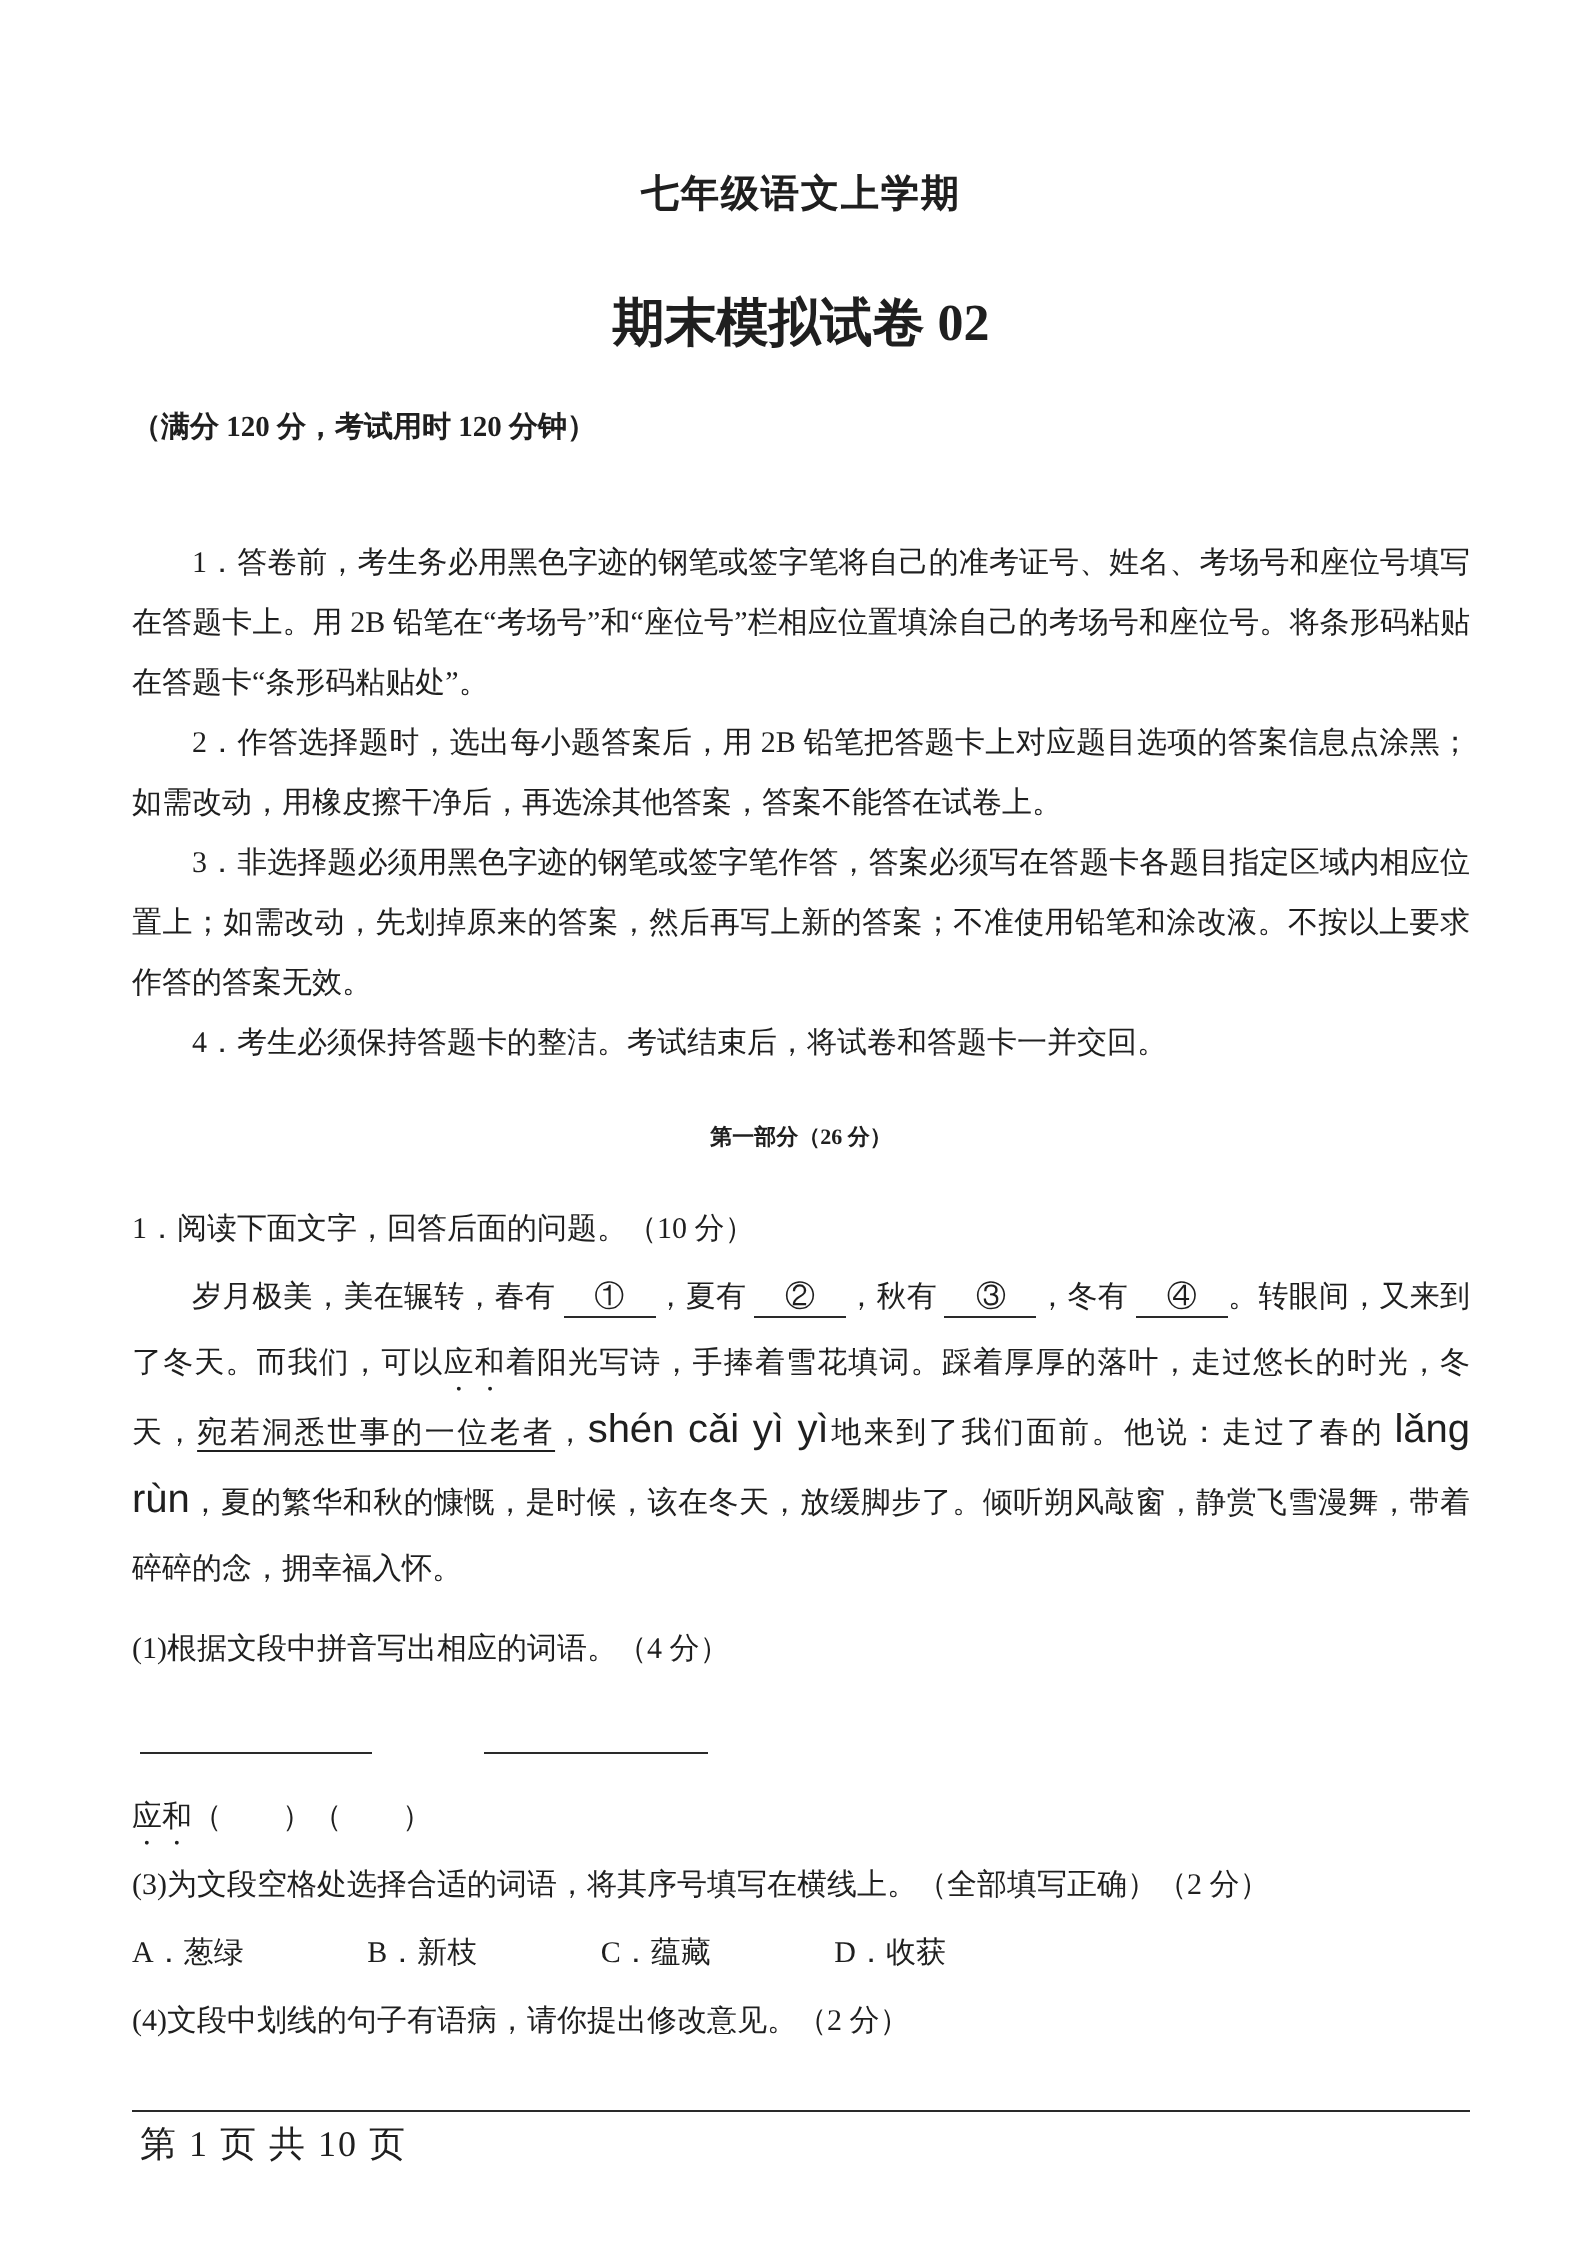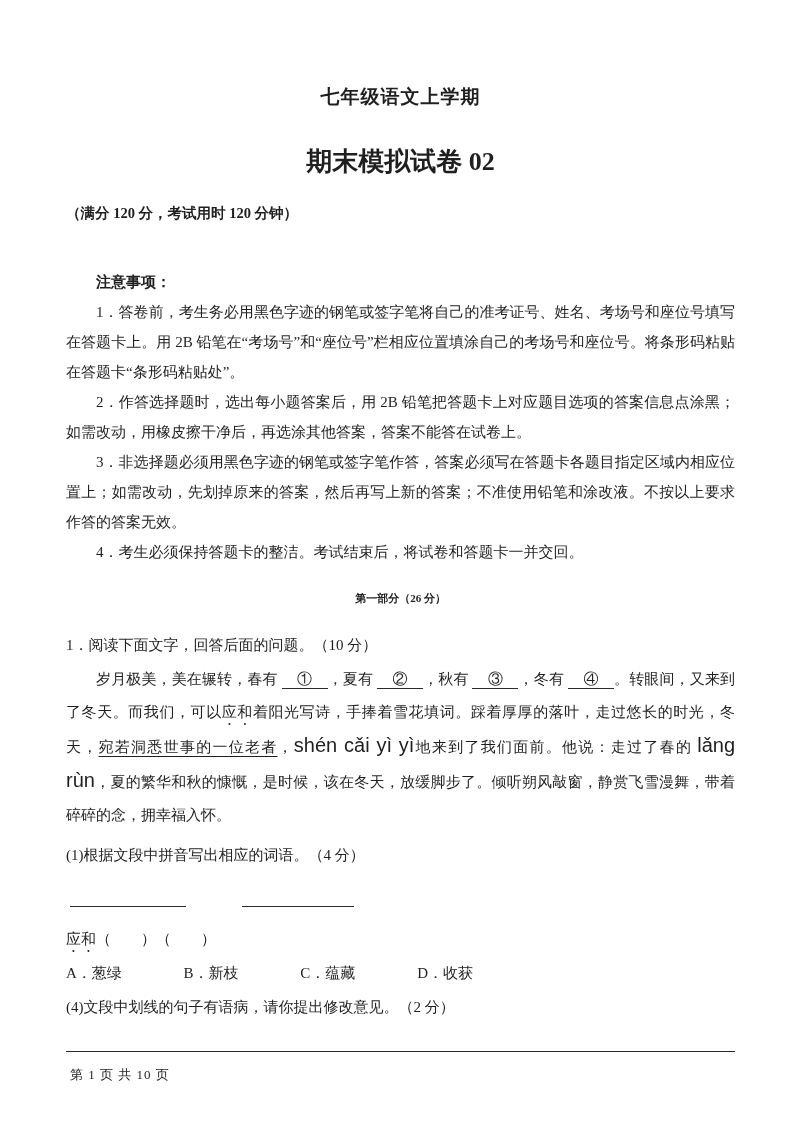--- a/index.html
+++ b/index.html
@@ -119,37 +119,36 @@
     margin: 26px 0 4px 0;
     width: 100%;
     border-bottom: 1.8px solid #2a2a2a;
     height: 1px;
   }
   
   .page-footer {
     position: absolute;
     left: 70px;
     bottom: 38px;
-    font-size: 13px;
+    font-size: 18px;
     letter-spacing: 1px;
   }
 </style>
 </head>
 <body>
 
 <div class="page">
 
   <header>
     <div class="course-title">七年级语文上学期</div>
     <div class="exam-title">期末模拟试卷 02</div>
     <div class="exam-meta">（满分 120 分，考试用时 120 分钟）</div>
   </header>
 
   <section class="notice">
-    <p class="notice-heading">注意事项：</p>
     <p class="notice-item">1．答卷前，考生务必用黑色字迹的钢笔或签字笔将自己的准考证号、姓名、考场号和座位号填写在答题卡上。用 2B 铅笔在“考场号”和“座位号”栏相应位置填涂自己的考场号和座位号。将条形码粘贴在答题卡“条形码粘贴处”。</p>
     <p class="notice-item">2．作答选择题时，选出每小题答案后，用 2B 铅笔把答题卡上对应题目选项的答案信息点涂黑；如需改动，用橡皮擦干净后，再选涂其他答案，答案不能答在试卷上。</p>
     <p class="notice-item">3．非选择题必须用黑色字迹的钢笔或签字笔作答，答案必须写在答题卡各题目指定区域内相应位置上；如需改动，先划掉原来的答案，然后再写上新的答案；不准使用铅笔和涂改液。不按以上要求作答的答案无效。</p>
     <p class="notice-item">4．考生必须保持答题卡的整洁。考试结束后，将试卷和答题卡一并交回。</p>
   </section>
 
   <h3 class="part-heading">第一部分（26 分）</h3>
 
   <section>
     <p class="q-prompt">1．阅读下面文字，回答后面的问题。（10 分）</p>
@@ -157,20 +156,21 @@
     <p class="passage"><span class="seg-normal">岁月极美，美在辗转，春有 </span><span class="seg-blank">①</span><span class="seg-normal">，夏有 </span><span class="seg-blank">②</span><span class="seg-normal">，秋有 </span><span class="seg-blank">③</span><span class="seg-normal">，冬有 </span><span class="seg-blank">④</span><span class="seg-normal">。转眼间，又来到了冬天。而我们，可以</span><span class="seg-dots">应和</span><span class="seg-normal">着阳光写诗，手捧着雪花填词。踩着厚厚的落叶，走过悠长的时光，冬天，</span><span class="seg-underline">宛若洞悉世事的一位老者</span><span class="seg-normal">，</span><span class="seg-pinyin">shén cǎi yì yì</span><span class="seg-normal">地来到了我们面前。他说：走过了春的 </span><span class="seg-pinyin">lǎng rùn</span><span class="seg-normal">，夏的繁华和秋的慷慨，是时候，该在冬天，放缓脚步了。倾听朔风敲窗，静赏飞雪漫舞，带着碎碎的念，拥幸福入怀。</span></p>
 
     <p class="sub-q sub-q-gap">(1)根据文段中拼音写出相应的词语。（4 分）</p>
 
     <div class="blank-row">
       <span class="answer-blank w1"></span><span class="answer-blank w2"></span>
     </div>
 
     <p class="sub-q"><span class="seg-dots">应和</span><span class="seg-normal">（　　）（　　）</span></p>
 
+    <p class="sub-q">(3)为文段空格处选择合适的词语，将其序号填写在横线上。（全部填写正确）（2 分）</p>
 
     <p class="options-row">
       <span class="option">A．葱绿</span>
       <span class="option">B．新枝</span>
       <span class="option">C．蕴藏</span>
       <span class="option">D．收获</span>
     </p>
 
     <p class="sub-q">(4)文段中划线的句子有语病，请你提出修改意见。（2 分）</p>
 

